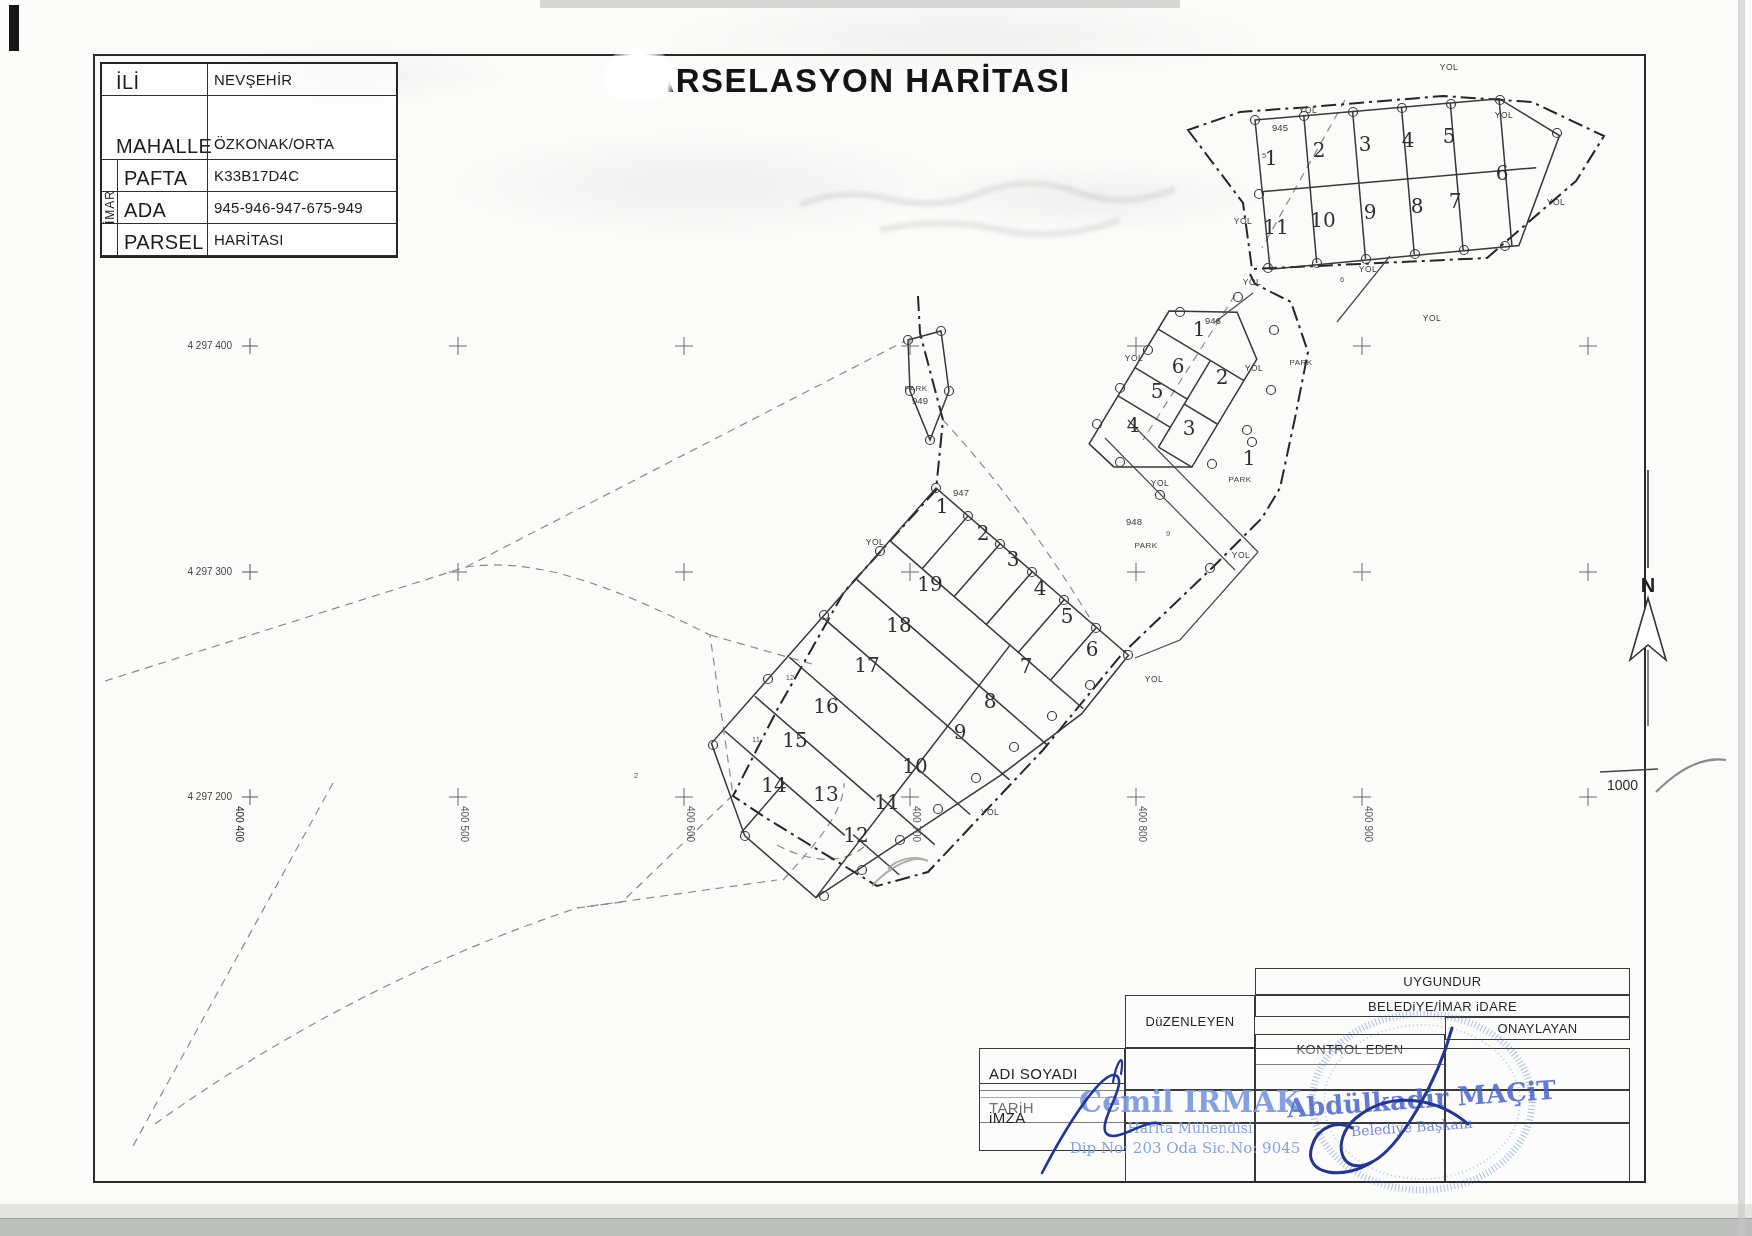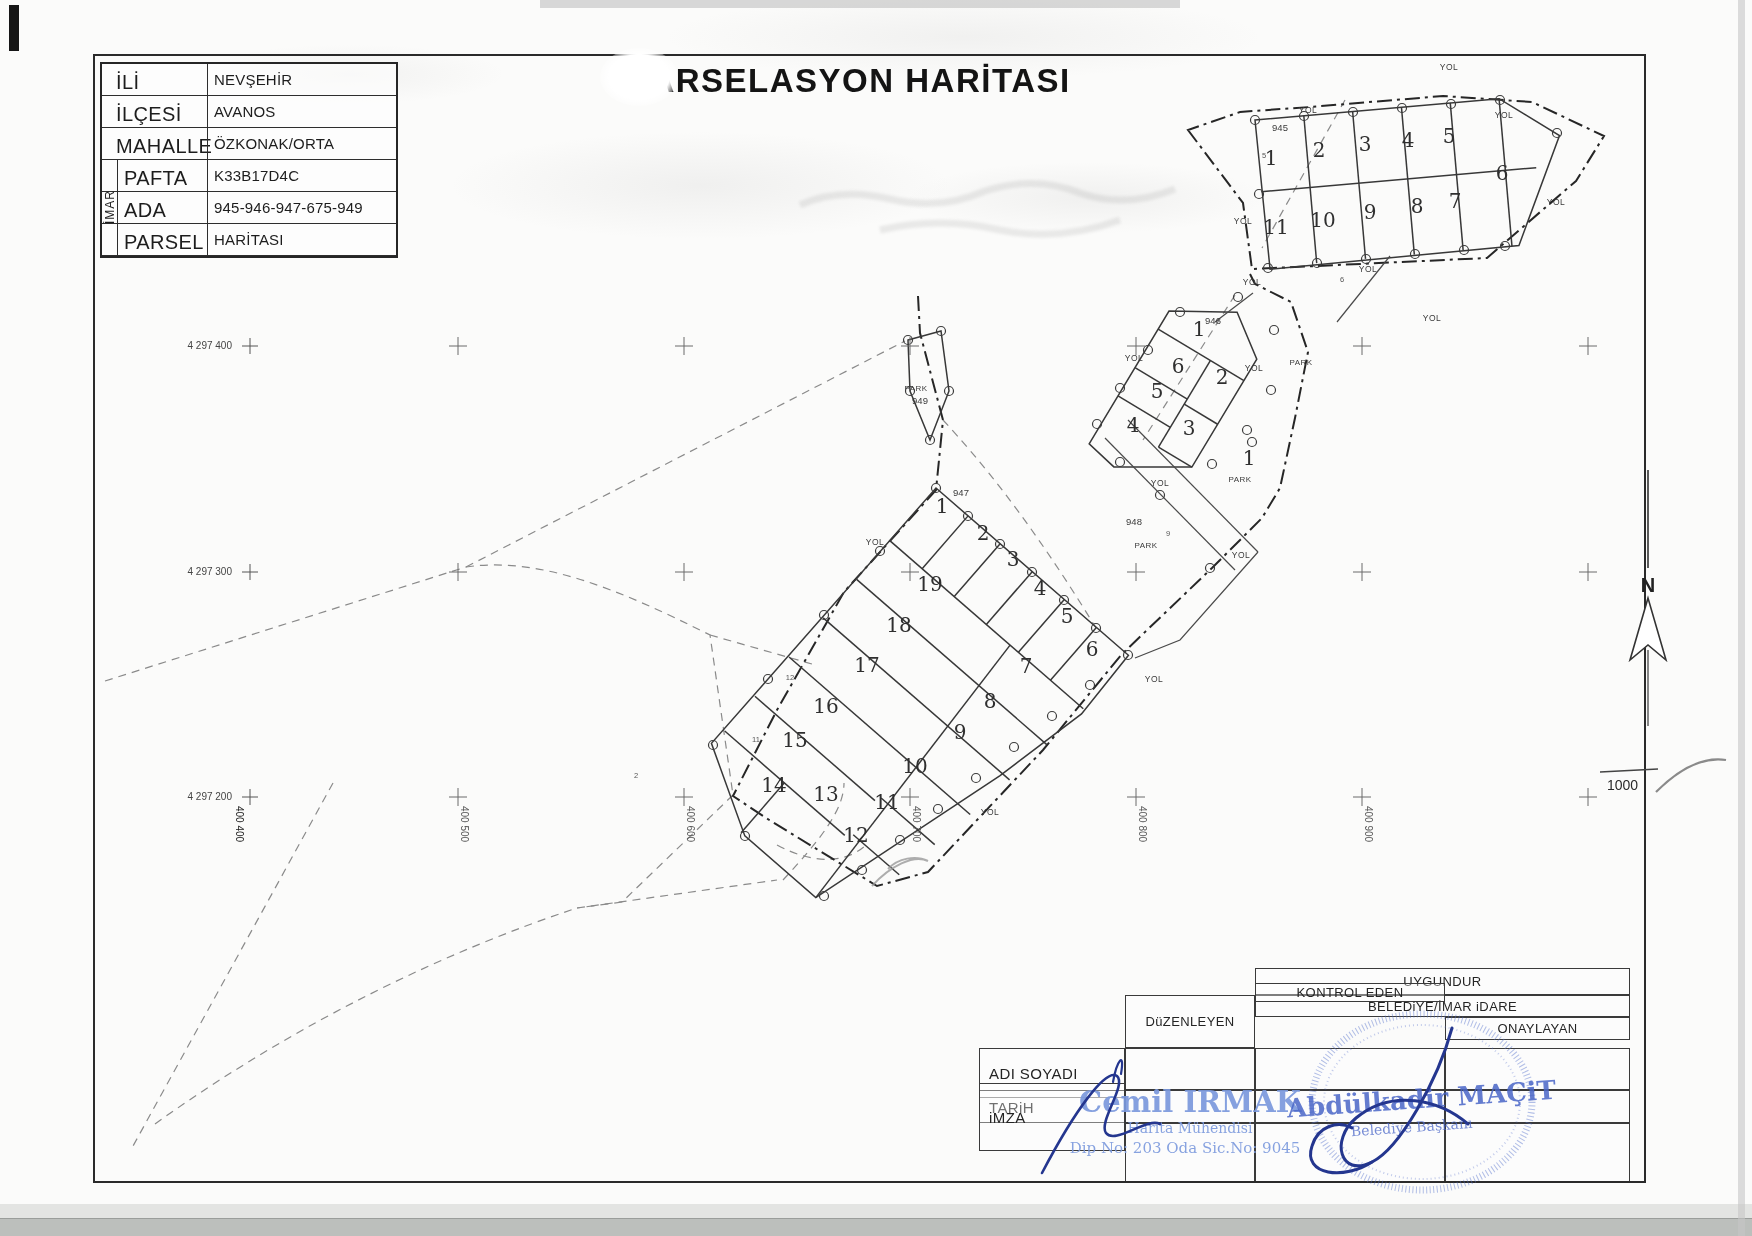--- a/index.html
+++ b/index.html
@@ -44,24 +44,20 @@
 </head>
 <body>
 
 <div class="noise"></div>
 
 <div id="info-table" class="abs">
   <div class="it-row" style="top:0">
     <span class="it-label noimar">İLİ</span>
     <span class="it-value">NEVŞEHİR</span>
     </div>
-  <div class="it-row" style="top:32px">
-    <span class="it-label noimar">İLÇESİ</span>
-    <span class="it-value">AVANOS</span>
-    </div>
   <div class="it-row" style="top:64px">
     <span class="it-label noimar">MAHALLE</span>
     <span class="it-value">ÖZKONAK/ORTA</span>
     </div>
   <div class="it-row" style="top:96px">
     <span class="it-label">PAFTA</span>
     <span class="it-value">K33B17D4C</span>
     </div>
   <div class="it-row" style="top:128px">
     <span class="it-label">ADA</span>
@@ -83,21 +79,21 @@
 <div>
   <div class="cell" style="left:1255px;top:968px;width:375px;height:27px">
     <span class="ctr">UYGUNDUR</span>
     </div>
   <div class="cell" style="left:1255px;top:995px;width:375px;height:22px">
     <span class="ctr">BELEDiYE/İMAR iDARE</span>
     </div>
   <div class="cell" style="left:1125px;top:995px;width:130px;height:53px">
     <span class="ctr">DüZENLEYEN</span>
     </div>
-  <div class="cell" style="left:1255px;top:983px;width:190px;height:19px">
+  <div class="cell" style="left:1255px;top:1034px;width:190px;height:31px">
     <span class="ctr">KONTROL EDEN</span>
     </div>
   <div class="cell" style="left:1445px;top:1017px;width:185px;height:23px">
     <span class="ctr">ONAYLAYAN</span>
     </div>
 
   <div class="cell" style="left:979px;top:1048px;width:146px;height:50px">
     <span class="lft">ADI SOYADI</span>
     </div>
   <div class="cell" style="left:979px;top:1090px;width:146px;height:33px">

